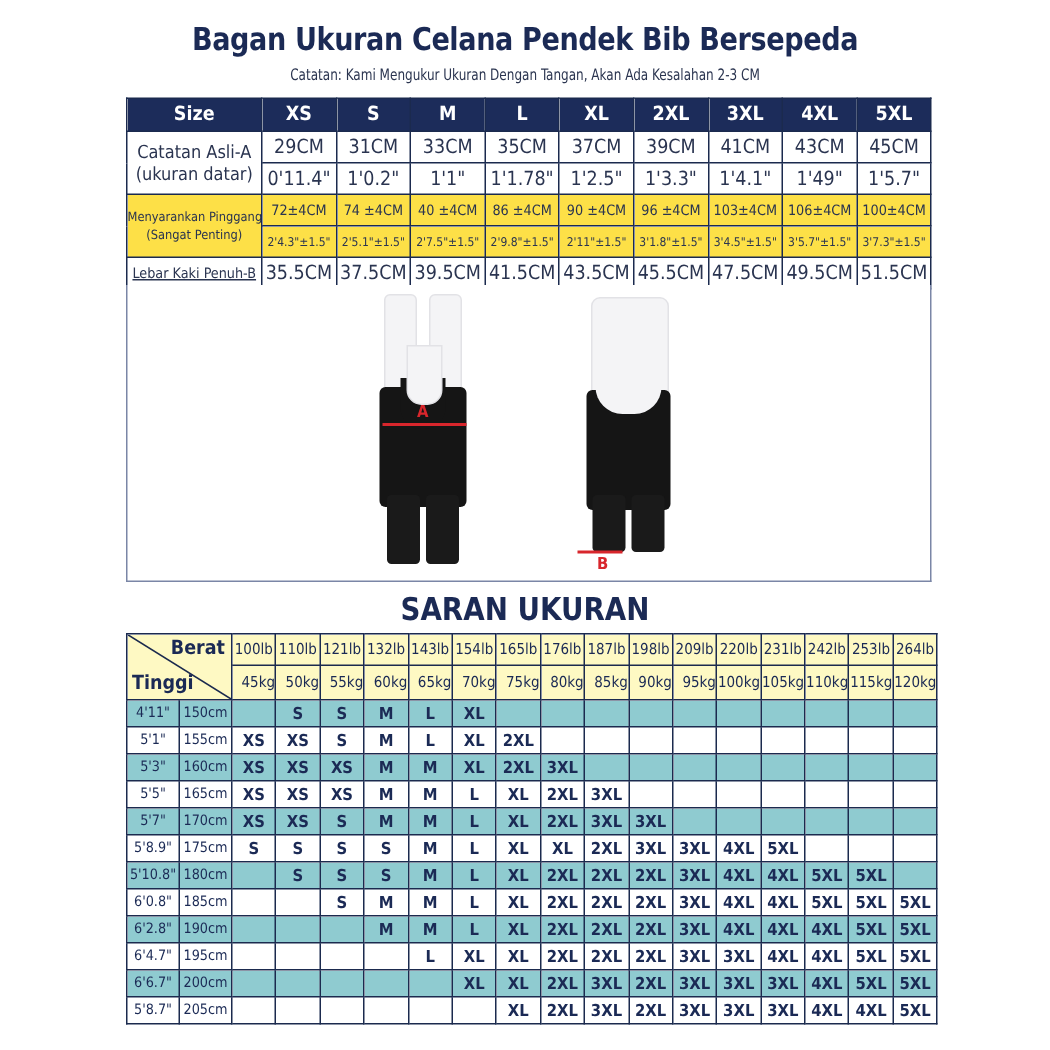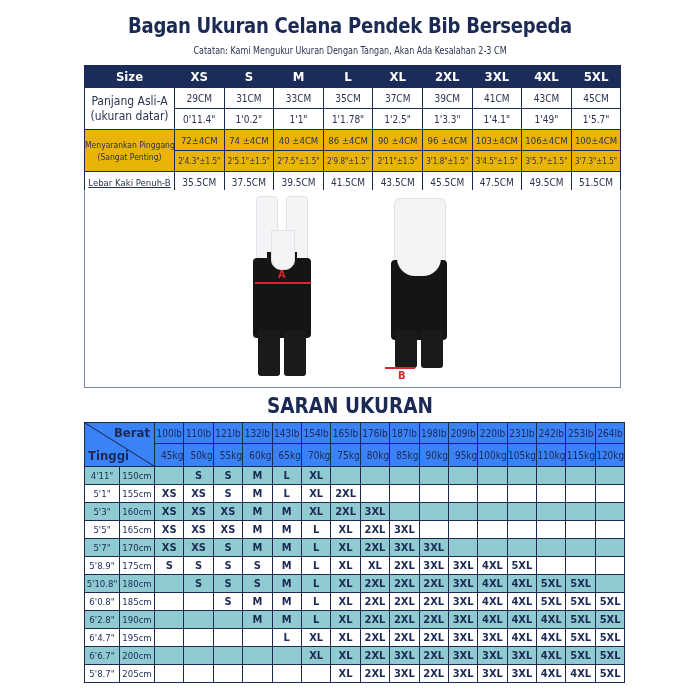--- a/index.html
+++ b/index.html
@@ -5,38 +5,38 @@
   html,body{margin:0;padding:0;background:#fff;}
   body{width:700px;height:700px;position:relative;overflow:hidden;font-family:"DejaVu Sans Condensed","DejaVu Sans",sans-serif;color:#1b2a4e;}
   .title{position:absolute;left:0;top:14px;width:700px;text-align:center;font-family:"DejaVu Sans",sans-serif;font-weight:bold;font-size:21px;color:#1b2a55;letter-spacing:-0.3px;transform:scaleX(0.86);}
   .note{position:absolute;left:0;top:44px;width:700px;text-align:center;font-size:10.5px;color:#2b3550;transform:scaleX(0.85);}
   
   table{border-collapse:collapse;position:absolute;table-layout:fixed;padding-left:15px;}
   #t1{left:84px;top:65px;width:537px;}
   #t1 td,#t1 th{border:1px solid #1b2a4e;padding:0;text-align:center;vertical-align:middle;white-space:nowrap;overflow:hidden;}
   #t1 th{background:#1c2c5a;color:#fff;font-weight:bold;font-size:13px;height:21px;}
   #t1 .lbl{font-size:12px;color:#2a3450;line-height:15px;}
-  #t1 .v{font-size:10px;color:#2a3450;height:20px;}
-  #t1 .teal td{background:#eab308;}
+  #t1 .v{font-size:13px;color:#2a3450;height:20px;}
+  #t1 .teal td{background:#fde047;}
   #t1 .teal .v{font-size:9.5px;}
   #t1 .teal .v2{font-size:8px;}
   #t1 .teal .lbl{font-size:8.5px;line-height:12px;}
   #t1 .sm{font-size:9.5px;text-decoration:underline;}
   .imgbox{position:absolute;left:84px;top:190px;width:537px;height:198px;border:1px solid #7a86a6;border-top:none;box-sizing:border-box;background:#fff;}
   .short{position:absolute;}
   .strap{position:absolute;background:#f4f4f6;border:1px solid #e2e2e6;}
   .body{position:absolute;background:#151515;border-radius:4px;}
   .leg{position:absolute;background:#1a1a1a;border-radius:3px;}
   .redline{position:absolute;height:2px;background:#d8262c;}
   .mark{position:absolute;font-size:11px;color:#d8262c;font-weight:bold;}
   .sub{position:absolute;left:0;top:394px;width:700px;text-align:center;font-family:"DejaVu Sans",sans-serif;font-weight:bold;font-size:21px;color:#1b2a55;transform:scaleX(0.88);}
   
   #t2{left:84px;top:422px;width:541px;}
   #t2 td{border:1px solid #1b2a4e;padding:0;text-align:center;vertical-align:middle;height:17px;white-space:nowrap;overflow:hidden;}
-  #t2 .hdr td{background:#3b82f6;}
+  #t2 .hdr td{background:#fef9c3;}
   #t2 .lb{font-size:10px;color:#1b2a55;height:20px;}
   #t2 .kg{font-size:10px;color:#1b2a55;height:22px;text-align:right;}
   #t2 .corner{position:relative;background:#8fcbd0;}
   #t2 .berat{position:absolute;right:4px;top:2px;font-weight:bold;font-size:13px;color:#1b2a55;}
   #t2 .tinggi{position:absolute;left:3px;bottom:3px;font-weight:bold;font-size:13px;color:#1b2a55;}
   #t2 .diag{position:absolute;left:0;top:0;width:100%;height:100%;}
   #t2 tr.teal td{background:#8fcbd0;}
   #t2 tr.white td{background:#fff;}
   #t2 .ft{font-size:9.5px;color:#1b2a55;}
   #t2 .cm{font-size:9.5px;color:#1b2a55;}
@@ -60,21 +60,21 @@
     <th>S</th>
     <th>M</th>
     <th>L</th>
     <th>XL</th>
     <th>2XL</th>
     <th>3XL</th>
     <th>4XL</th>
     <th>5XL</th>
   </tr>
   <tr>
-    <td rowspan="2" class="lbl"><span>Panjang Asli-A</span><br><span>(ukuran datar)</span></td>
+    <td rowspan="2" class="lbl"><span>Catatan Asli-A</span><br><span>(ukuran datar)</span></td>
     <td class="v">29CM</td>
     <td class="v">31CM</td>
     <td class="v">33CM</td>
     <td class="v">35CM</td>
     <td class="v">37CM</td>
     <td class="v">39CM</td>
     <td class="v">41CM</td>
     <td class="v">43CM</td>
     <td class="v">45CM</td>
   </tr>

